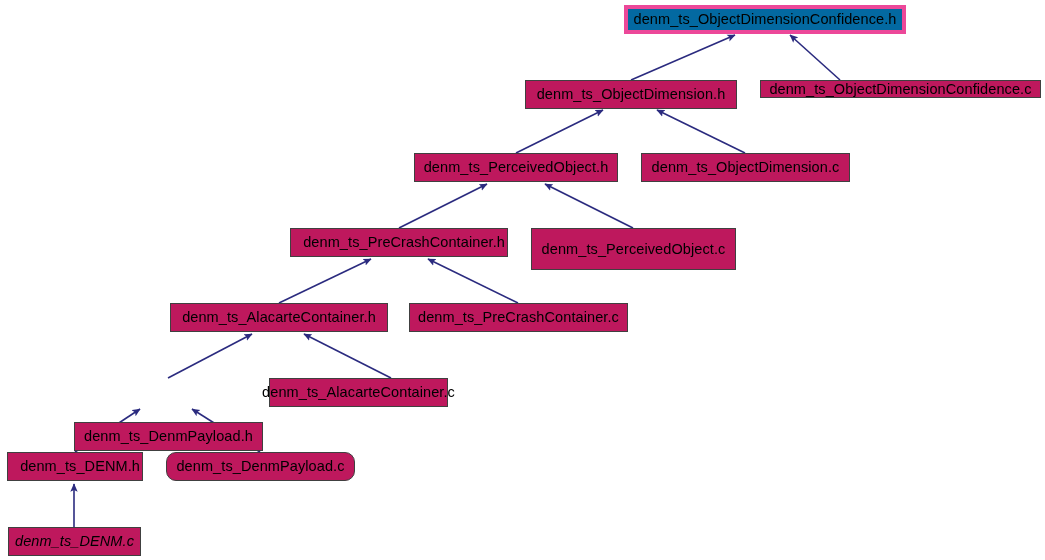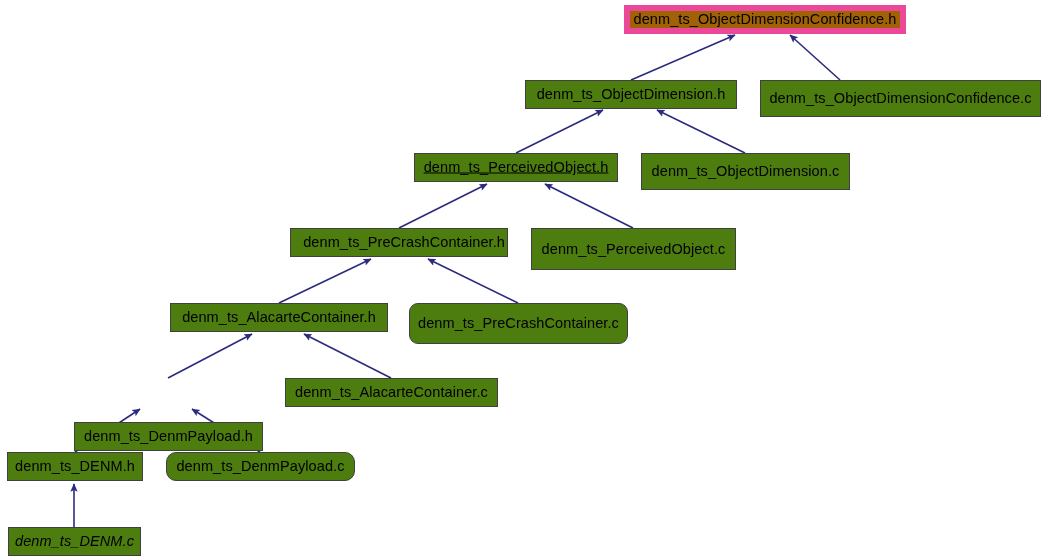--- a/index.html
+++ b/index.html
@@ -20,33 +20,33 @@
     left: 0;
     top: 0;
     width: 1045px;
     height: 560px;
     pointer-events: none;
   }
   .node {
     position: absolute;
     box-sizing: border-box;
     border: 1px solid #404040;
-    background: #4d7c0f;
+    background: #be185d;
     color: #000000;
     font-size: 14.5px;
     line-height: 1;
     display: flex;
     align-items: center;
     justify-content: center;
     white-space: nowrap;
     letter-spacing: 0.1px;
   }
   .node.highlight {
-    background: #a16207;
-    border: 6px solid #ec4899;
+    background: #0369a1;
+    border: 4px solid #ec4899;
   }
   .node-label {
     display: block;
     padding: 0 2px;
     transform: translateY(-0.5px);
   }
 </style>
 </head>
 <body>
 
@@ -71,48 +71,48 @@
       <line x1="260" y1="452" x2="192" y2="409" stroke="#2b2b7f" stroke-width="1.6" marker-end="url(#arrowhead)"></line>
       <line x1="74" y1="527" x2="74" y2="484" stroke="#2b2b7f" stroke-width="1.6" marker-end="url(#arrowhead)"></line>
     </svg>
   <div id="node-layer">
       <div class="node highlight" style="left: 624px; top: 5px; width: 282px; height: 29px;">
         <span class="node-label">denm_ts_ObjectDimensionConfidence.h</span>
       </div>
       <div class="node" style="left: 525px; top: 80px; width: 212px; height: 29px;">
         <span class="node-label">denm_ts_ObjectDimension.h</span>
       </div>
-      <div class="node" style="left: 760px; top: 80px; width: 281px; height: 37px;">
+      <div class="node" style="left: 760px; top: 80px; width: 281px; height: 18px;">
         <span class="node-label">denm_ts_ObjectDimensionConfidence.c</span>
       </div>
-      <div class="node" style="left: 414px; top: 153px; width: 204px; height: 29px; text-decoration: underline;">
+      <div class="node" style="left: 414px; top: 153px; width: 204px; height: 29px;">
         <span class="node-label">denm_ts_PerceivedObject.h</span>
       </div>
-      <div class="node" style="left: 641px; top: 153px; width: 209px; height: 37px;">
+      <div class="node" style="left: 641px; top: 153px; width: 209px; height: 29px;">
         <span class="node-label">denm_ts_ObjectDimension.c</span>
       </div>
       <div class="node" style="left: 290px; top: 228px; width: 218px; height: 29px; justify-content: flex-end;">
         <span class="node-label">denm_ts_PreCrashContainer.h</span>
       </div>
       <div class="node" style="left: 531px; top: 228px; width: 205px; height: 42px;">
         <span class="node-label">denm_ts_PerceivedObject.c</span>
       </div>
       <div class="node" style="left: 170px; top: 303px; width: 218px; height: 29px;">
         <span class="node-label">denm_ts_AlacarteContainer.h</span>
       </div>
-      <div class="node" style="left: 409px; top: 303px; width: 219px; height: 41px; border-radius: 9px;">
+      <div class="node" style="left: 409px; top: 303px; width: 219px; height: 29px;">
         <span class="node-label">denm_ts_PreCrashContainer.c</span>
       </div>
       <div class="node" style="left: 74px; top: 378px; width: 189px; height: 29px; margin-top: 44px;">
         <span class="node-label">denm_ts_DenmPayload.h</span>
       </div>
-      <div class="node" style="left: 285px; top: 378px; width: 213px; height: 29px;">
+      <div class="node" style="left: 269px; top: 378px; width: 179px; height: 29px;">
         <span class="node-label">denm_ts_AlacarteContainer.c</span>
       </div>
-      <div class="node" style="left: 7px; top: 452px; width: 136px; height: 29px;">
+      <div class="node" style="left: 7px; top: 452px; width: 136px; height: 29px; justify-content: flex-end;">
         <span class="node-label">denm_ts_DENM.h</span>
       </div>
       <div class="node" style="left: 166px; top: 452px; width: 189px; height: 29px; border-radius: 10px;">
         <span class="node-label">denm_ts_DenmPayload.c</span>
       </div>
       <div class="node" style="left: 8px; top: 527px; width: 133px; height: 29px; font-style: italic;">
         <span class="node-label">denm_ts_DENM.c</span>
       </div>
     </div>
 </div>

